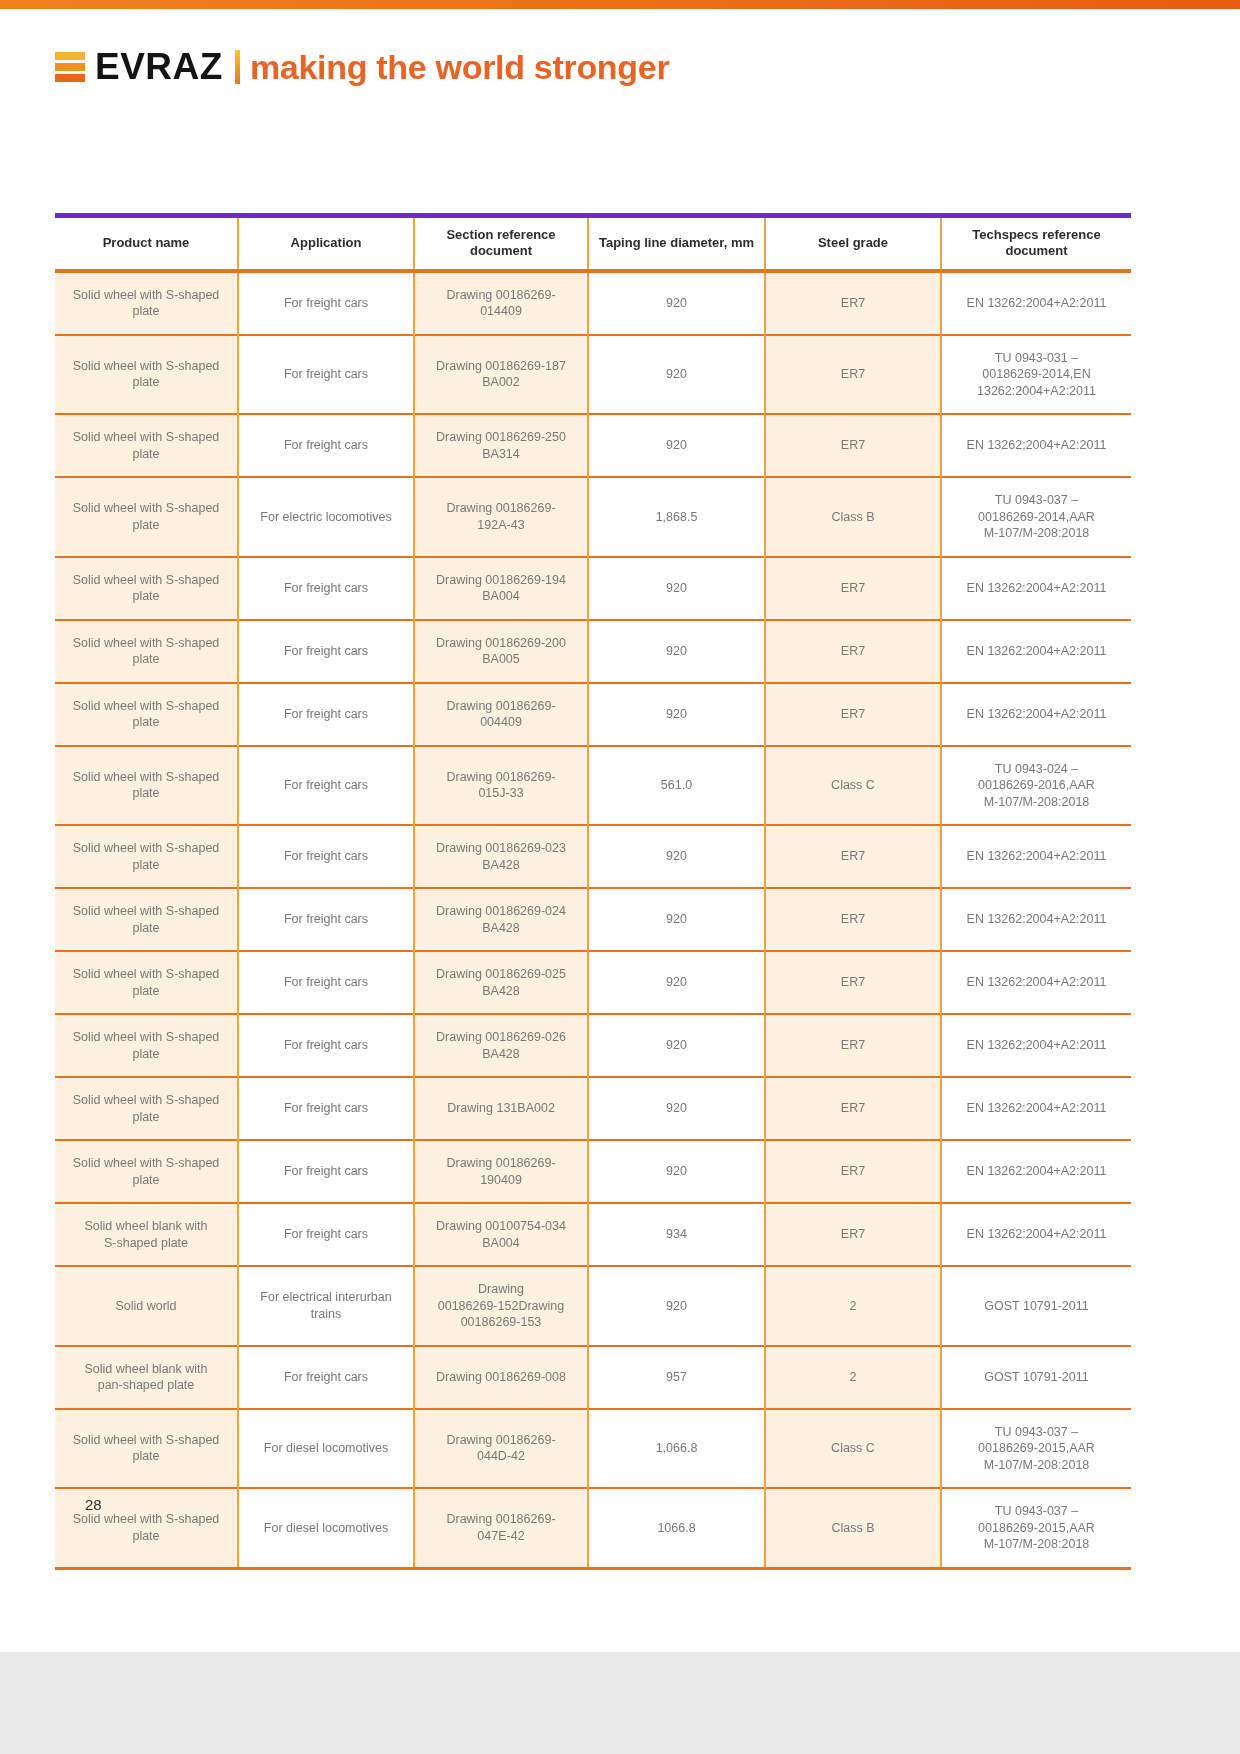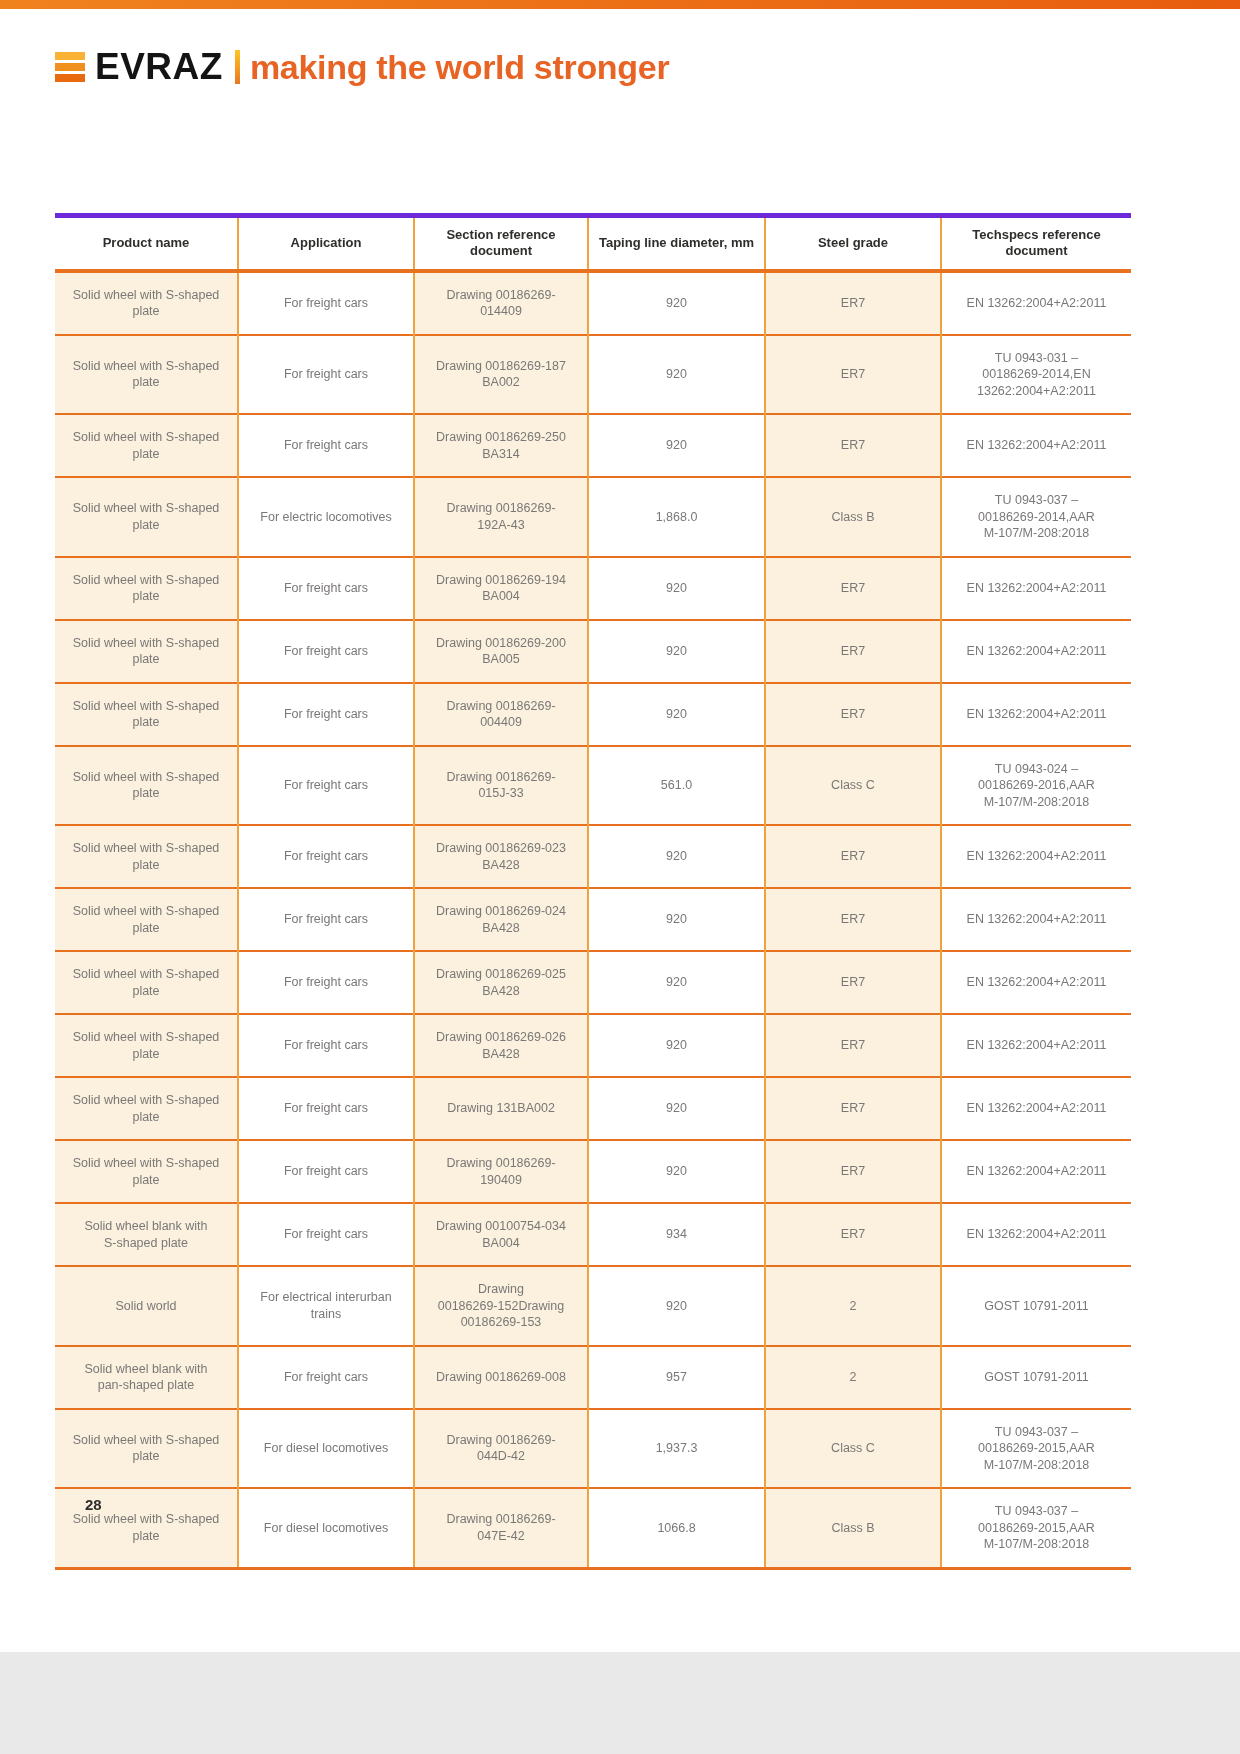--- a/index.html
+++ b/index.html
@@ -57,21 +57,21 @@
     border-top:2px solid #E87120;
     white-space:pre-line;
     background:#ffffff;
   }
   table.products th + th,
   table.products td + td { border-left:2px solid #F0A23F; }
   table.products td.shade { background:#FBF1DE; }
   
   .page-number {
     position:absolute; left:85px; top:1496px;
-    font-size:15px; color:#2F2E2C;font-weight:bold;
+    font-size:15px; color:#2F2E2C;
   }
 </style>
 </head>
 <body>
 
 <div class="page">
 
   <div class="top-bar"></div>
 
   <div class="logo">
@@ -138,21 +138,21 @@
           <td>920</td>
           <td class="shade">ER7</td>
           <td>EN 13262:2004+A2:2011</td>
         </tr>
         <tr>
           <td class="shade">Solid wheel with S-shaped
 plate</td>
           <td>For electric locomotives</td>
           <td class="shade">Drawing 00186269-
 192A-43</td>
-          <td>1,868.0</td>
+          <td>1,868.5</td>
           <td class="shade">Class B</td>
           <td>TU 0943-037 –
 00186269-2014,AAR
 M-107/M-208:2018</td>
         </tr>
         <tr>
           <td class="shade">Solid wheel with S-shaped
 plate</td>
           <td>For freight cars</td>
           <td class="shade">Drawing 00186269-194
@@ -281,21 +281,21 @@
           <td>957</td>
           <td class="shade">2</td>
           <td>GOST 10791-2011</td>
         </tr>
         <tr>
           <td class="shade">Solid wheel with S-shaped
 plate</td>
           <td>For diesel locomotives</td>
           <td class="shade">Drawing 00186269-
 044D-42</td>
-          <td>1,937.3</td>
+          <td>1,066.8</td>
           <td class="shade">Class C</td>
           <td>TU 0943-037 –
 00186269-2015,AAR
 M-107/M-208:2018</td>
         </tr>
         <tr>
           <td class="shade">Solid wheel with S-shaped
 plate</td>
           <td>For diesel locomotives</td>
           <td class="shade">Drawing 00186269-

